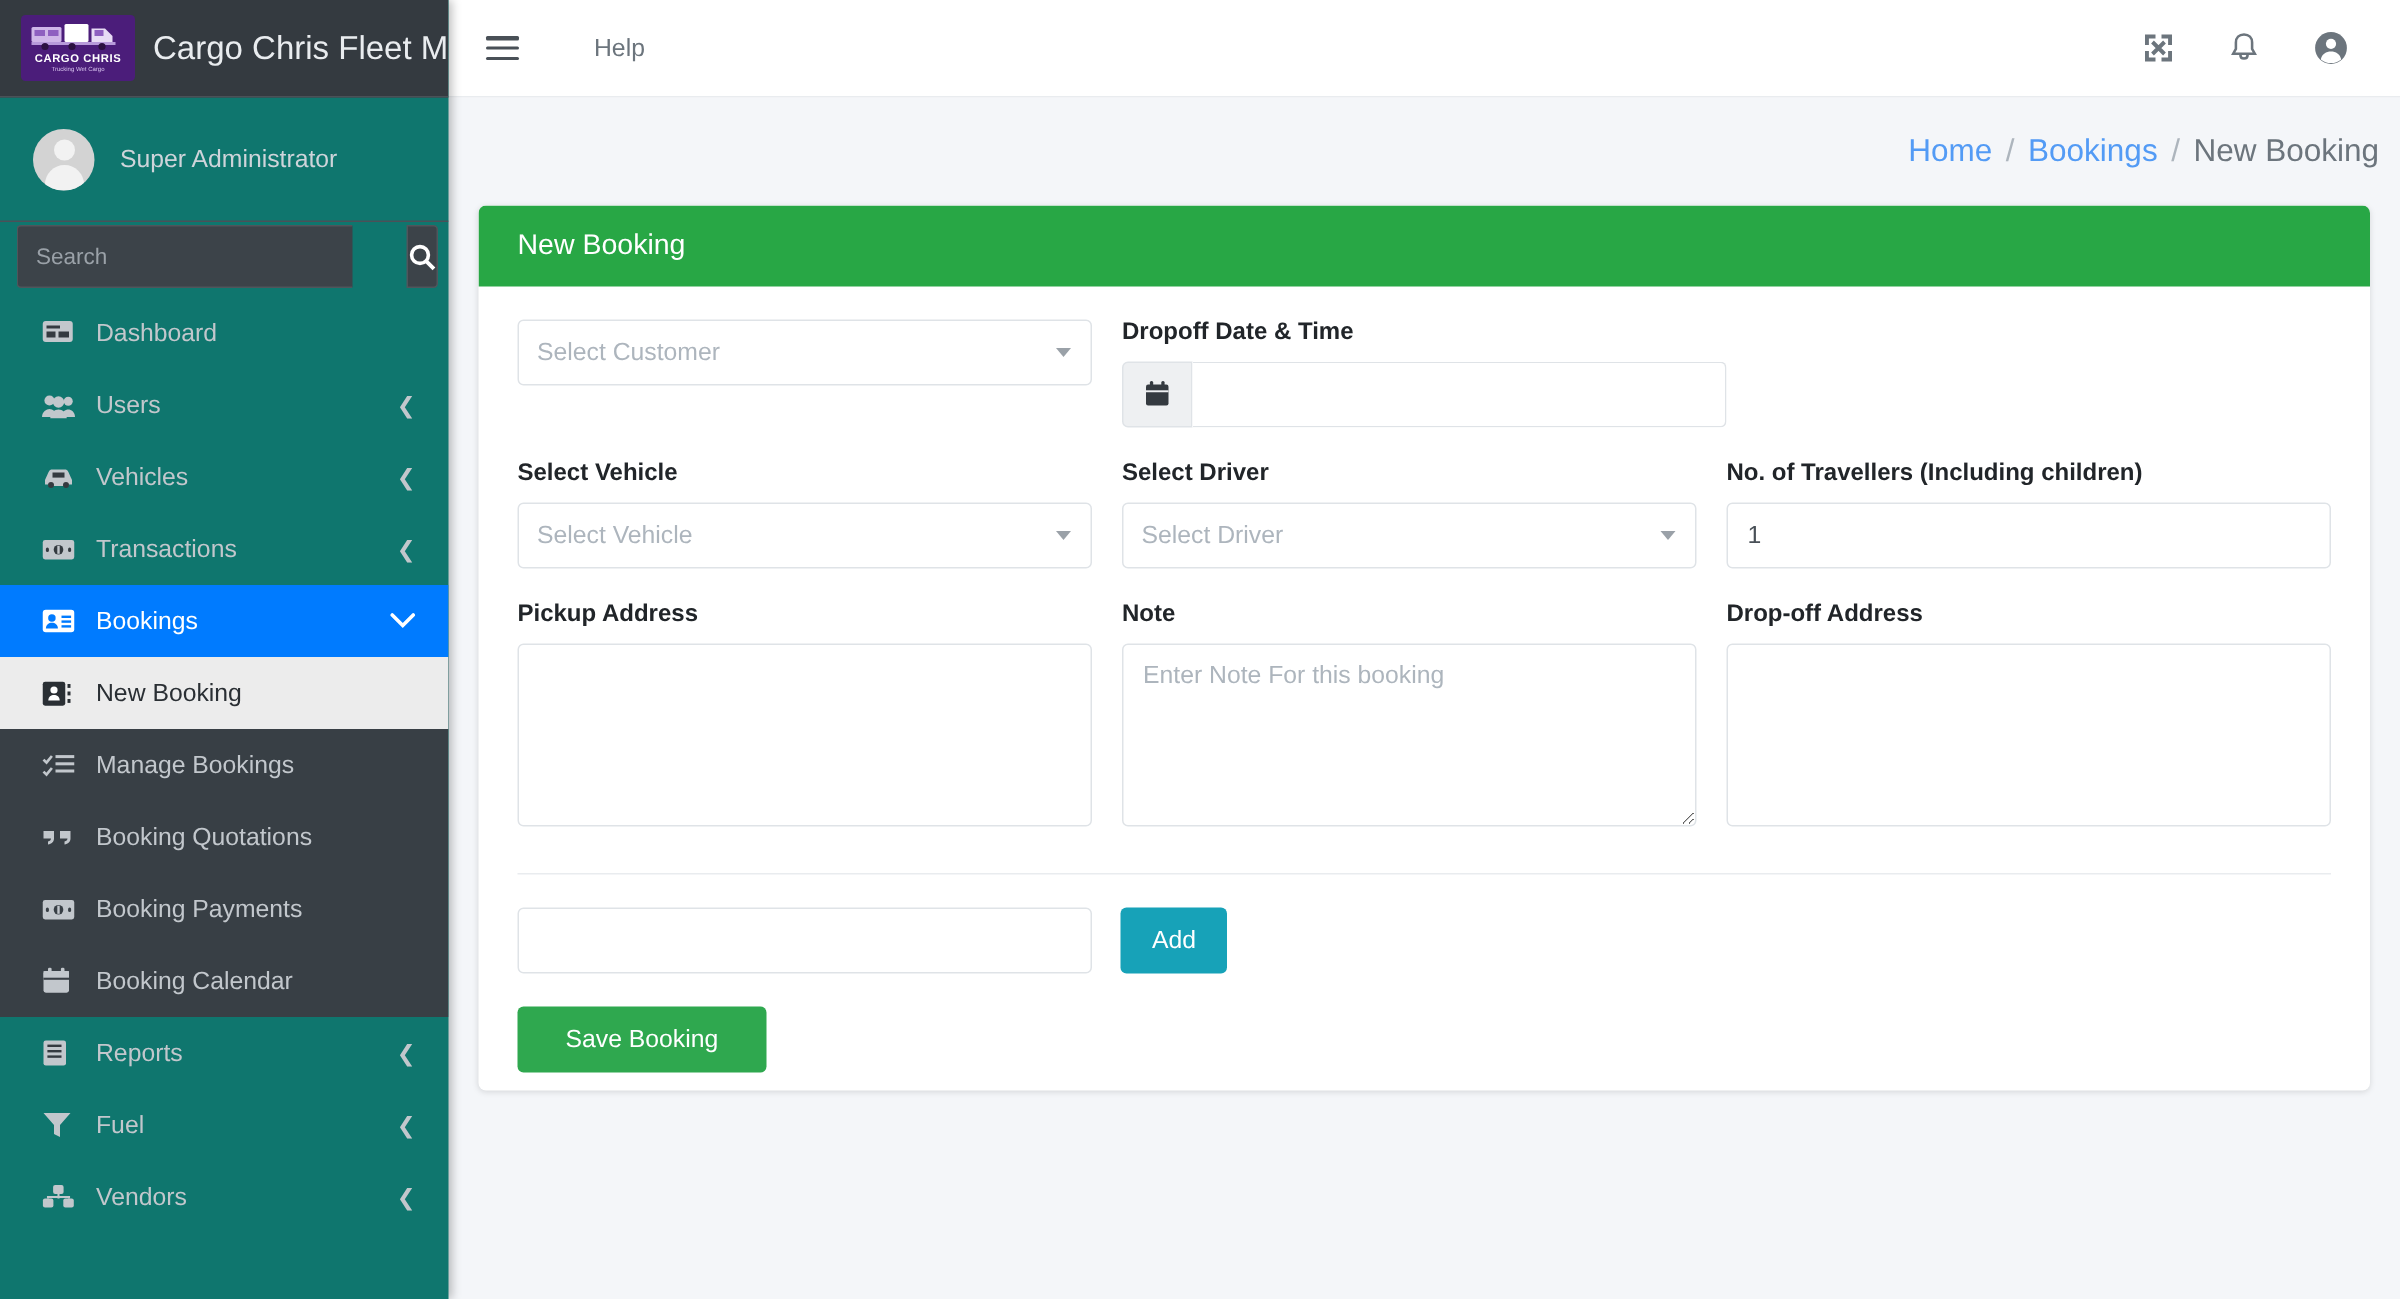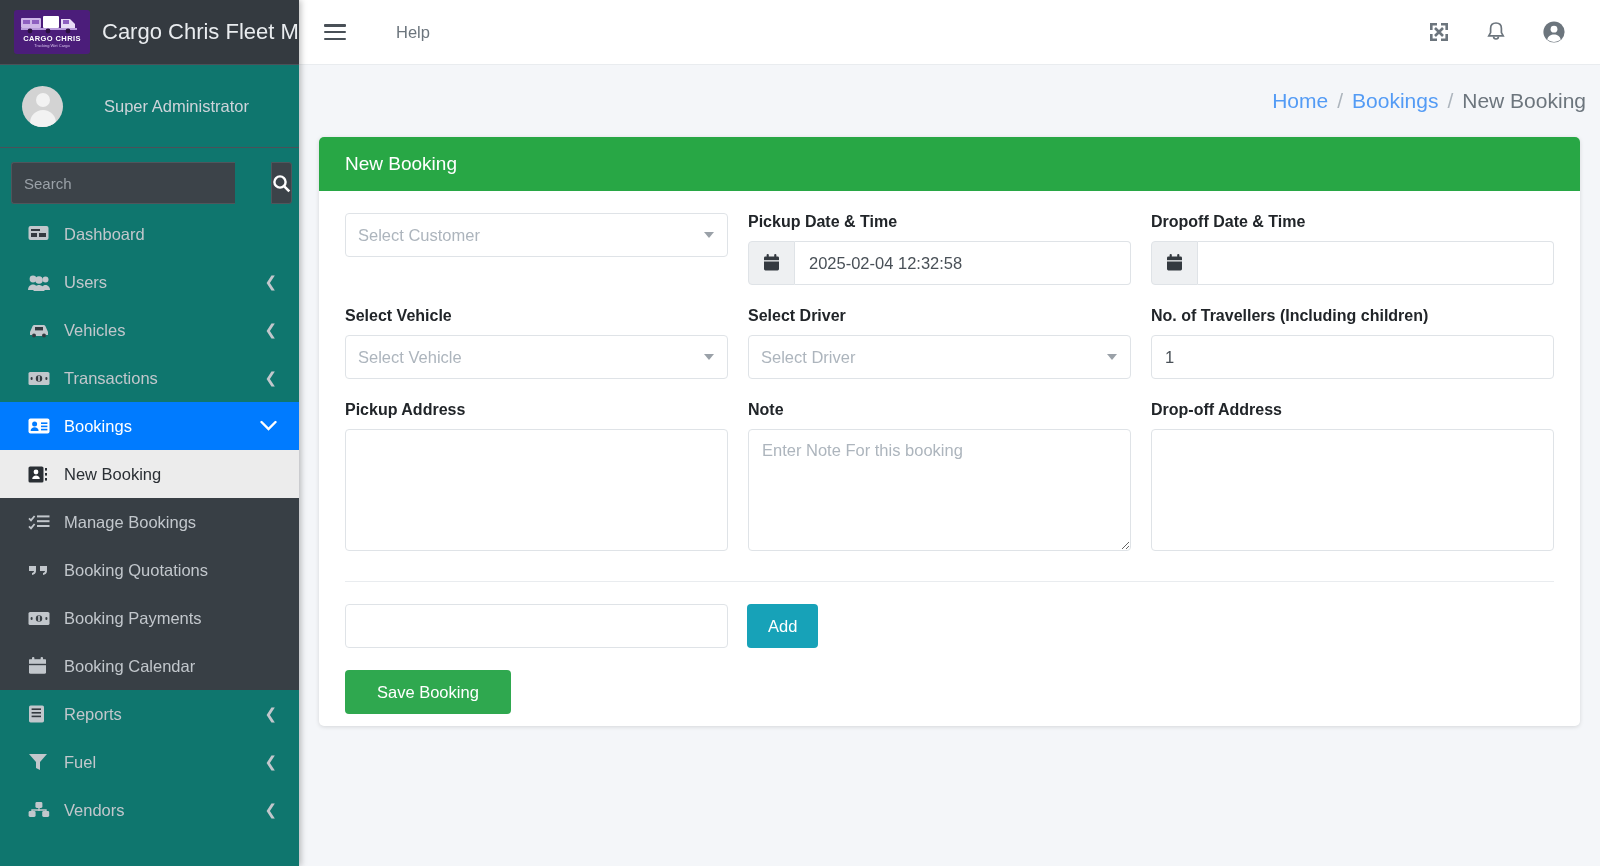--- a/index.html
+++ b/index.html
@@ -55,21 +55,20 @@
     font-size: 22px;
     color: #e9ecef;
     white-space: nowrap;
     font-weight: 400;
   }
   .user-block {
     height: 83px;
     display: flex; align-items: center;
     padding-left: 22px;
     border-bottom: 1px solid #4b5158;
-    gap: 24px;
   }
   .avatar {
     width: 41px; height: 41px;
     border-radius: 50%;
     background: #d3d3d3;
     position: relative; overflow: hidden;
     flex: 0 0 auto;
   }
   .avatar::before {
     content: ""; position: absolute;
@@ -81,21 +80,21 @@
     width: 26px; height: 17px;
     border-radius: 13px 13px 0 0;
     background: #f2f2f2; left: 7.5px; top: 24px;
   }
   .user-name {
     margin-left: 17px;
     color: #ced4da; font-size: 16.5px;
   }
   .search-row {
     display: flex;
-    margin: 14px 11px 6px 11px;
+    margin: 2px 11px 6px 11px;
     height: 42px;
     gap: 36px;
   }
   .search-input {
     flex: 1 1 auto;
     background: #3c4349;
     border: 1px solid #4f565c;
     border-right: none;
     border-radius: 3px 0 0 3px;
     color: #ced4da;
@@ -595,34 +594,20 @@
     <div class="card-body">
 
       <div class="frow">
         <div class="fcol">
           <div class="sel">
             <span>Select Customer</span>
             <span class="arrow"></span>
           </div>
         </div>
 
-        <div class="fcol">
-          <label class="flabel">Pickup Date &amp; Time</label>
-          <div class="dategroup">
-            <div class="date-ico">
-              <svg width="17" height="18" viewBox="0 0 17 18">
-                <rect x="1" y="2.4" width="15" height="14" rx="1.4" fill="#343a40"></rect>
-                <rect x="3.6" y="0" width="2.2" height="3.6" rx="1" fill="#343a40"></rect>
-                <rect x="11.2" y="0" width="2.2" height="3.6" rx="1" fill="#343a40"></rect>
-                <rect x="1" y="6.2" width="15" height="1.3" fill="#eef0f2"></rect>
-              </svg>
-            </div>
-            <input class="date-input" value="2025-02-04 12:32:58" style="">
-          </div>
-        </div>
 
         <div class="fcol">
           <label class="flabel">Dropoff Date &amp; Time</label>
           <div class="dategroup">
             <div class="date-ico">
               <svg width="17" height="18" viewBox="0 0 17 18">
                 <rect x="1" y="2.4" width="15" height="14" rx="1.4" fill="#343a40"></rect>
                 <rect x="3.6" y="0" width="2.2" height="3.6" rx="1" fill="#343a40"></rect>
                 <rect x="11.2" y="0" width="2.2" height="3.6" rx="1" fill="#343a40"></rect>
                 <rect x="1" y="6.2" width="15" height="1.3" fill="#eef0f2"></rect>

